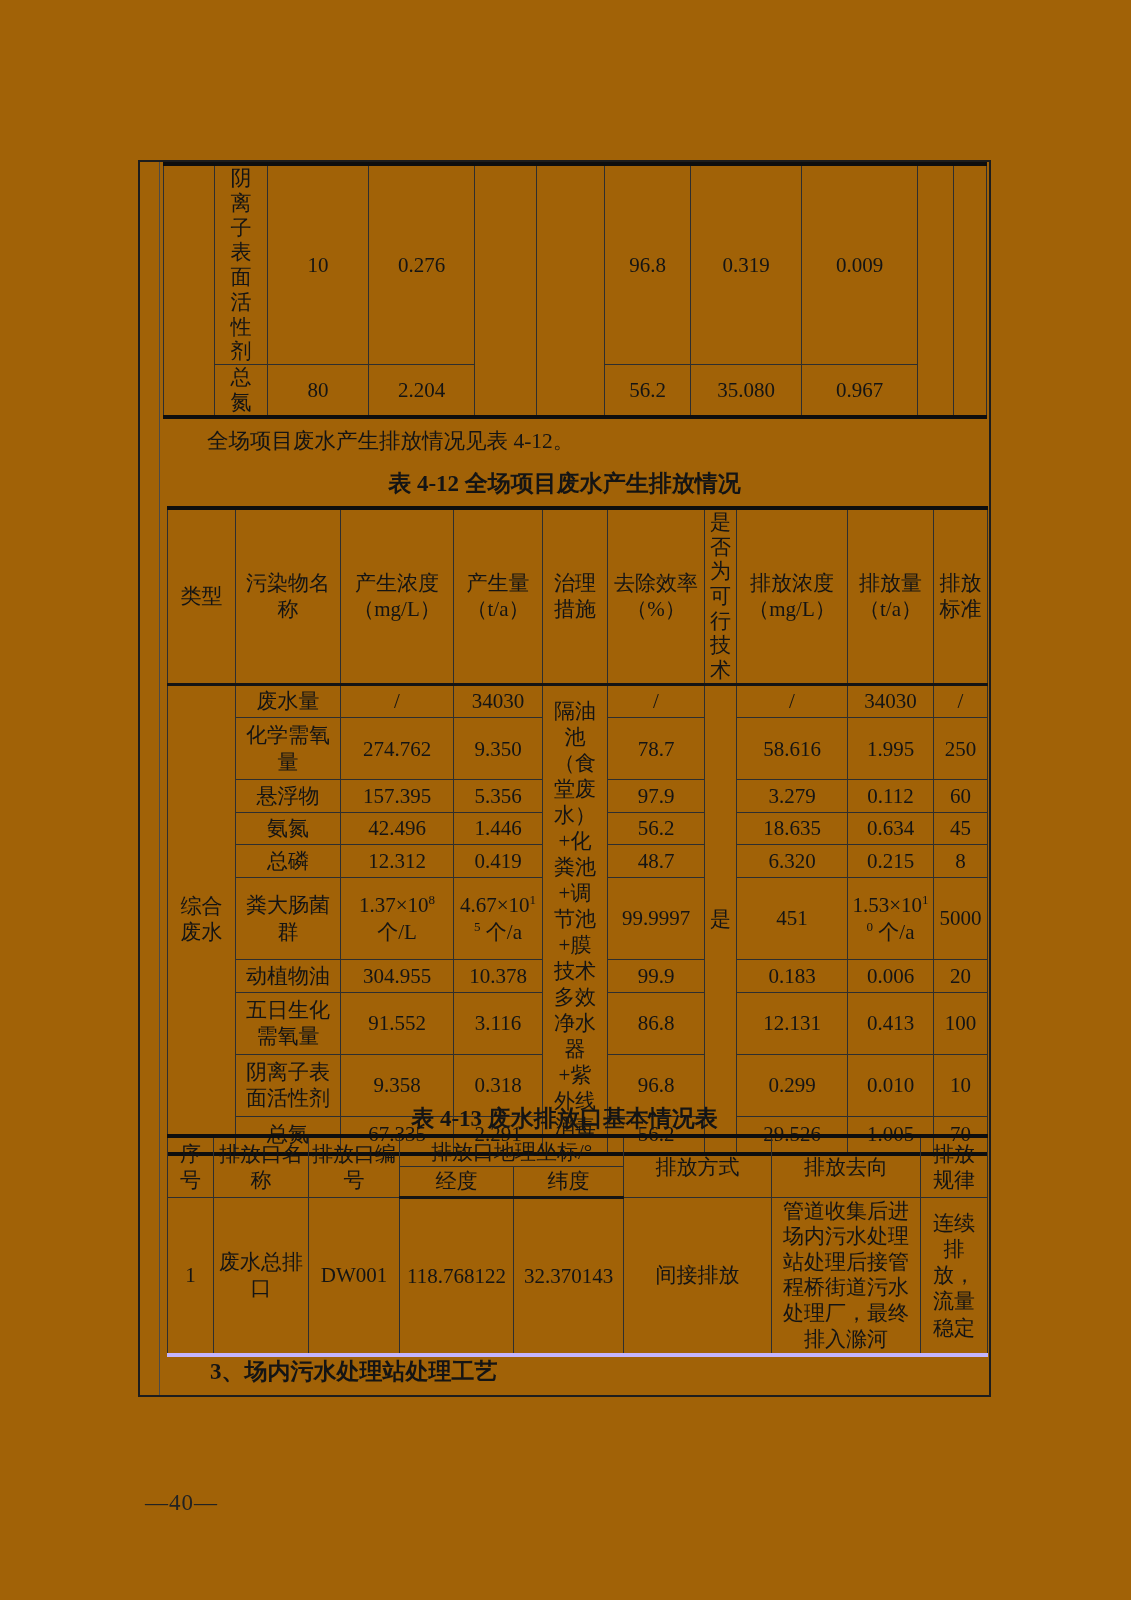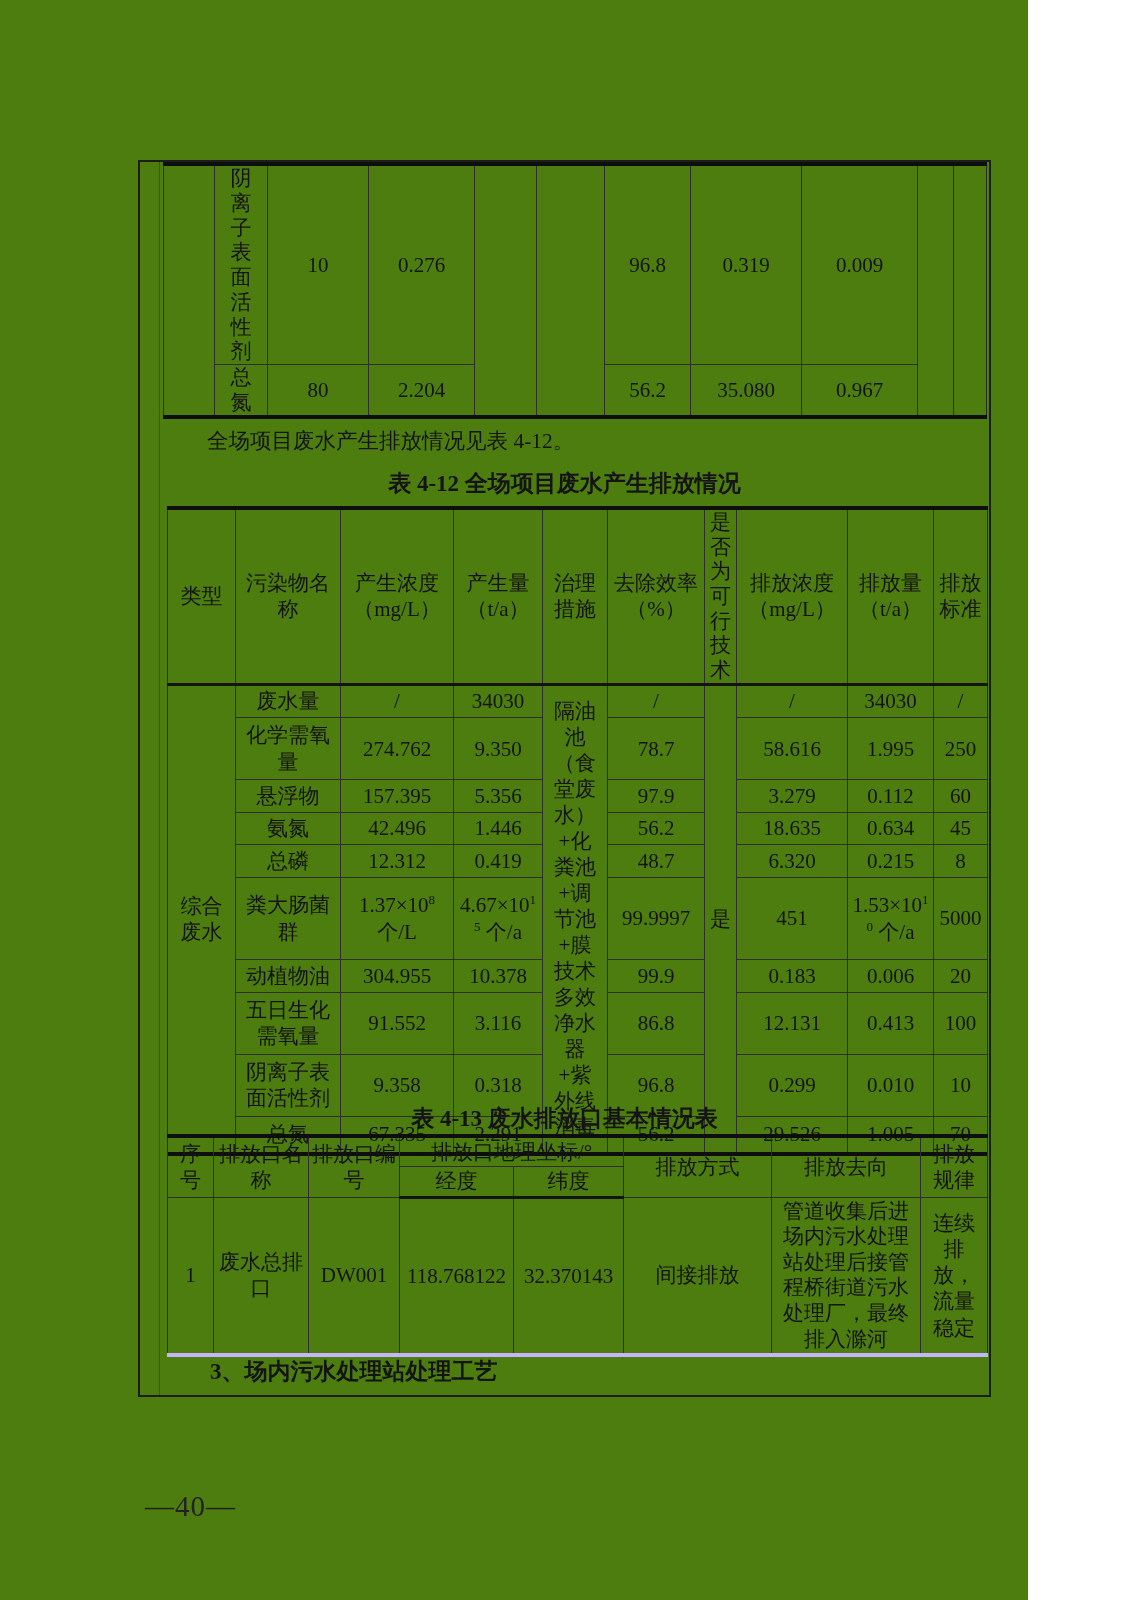--- a/index.html
+++ b/index.html
@@ -2,21 +2,21 @@
 <html><head>
 <meta charset="utf-8">
 <style>
   * { box-sizing: border-box; margin: 0; padding: 0; }
   html, body { background: #ffffff; }
   body {
     width: 1131px; height: 1600px;
     font-family: "Liberation Serif", "DejaVu Serif", serif;
     color: #141414;
   }
-  .page { position: relative; width: 1028px; height: 1600px; background: #4d7c0f; overflow: hidden; }
+  .page { position: relative; width: 1131px; height: 1600px; background: #a16207; overflow: hidden; }
 
   
   .frame {
     position: absolute; left: 138px; top: 160px;
     width: 853px; height: 1237px;
     border: 2px solid #1d1d1d;
   }
   .gutter-line {
     position: absolute; left: 19px; top: 0; bottom: 0; width: 0;
     border-left: 1.5px solid #4a4a4a;
@@ -66,21 +66,21 @@
   .tbl-413 td.rule-cell { padding: 1px 7px; }
   .tbl-413 td.dest-cell { line-height: 1.22; padding: 1px 10px; }
 
   .section3 {
     position: absolute; left: 70px; top: 1194px;
     font-weight: 700; font-size: 23px;
   }
 
   .page-no {
     position: absolute; left: 145px; top: 1490px;
-    font-size: 29px; letter-spacing: 1px; color: #222;
+    font-size: 23px; letter-spacing: 1px; color: #222;
   }
 </style>
 </head>
 <body>
 
 <div class="page">
   <div class="frame">
     <div class="gutter-line"></div>
 
     <table class="tbl-prev">

